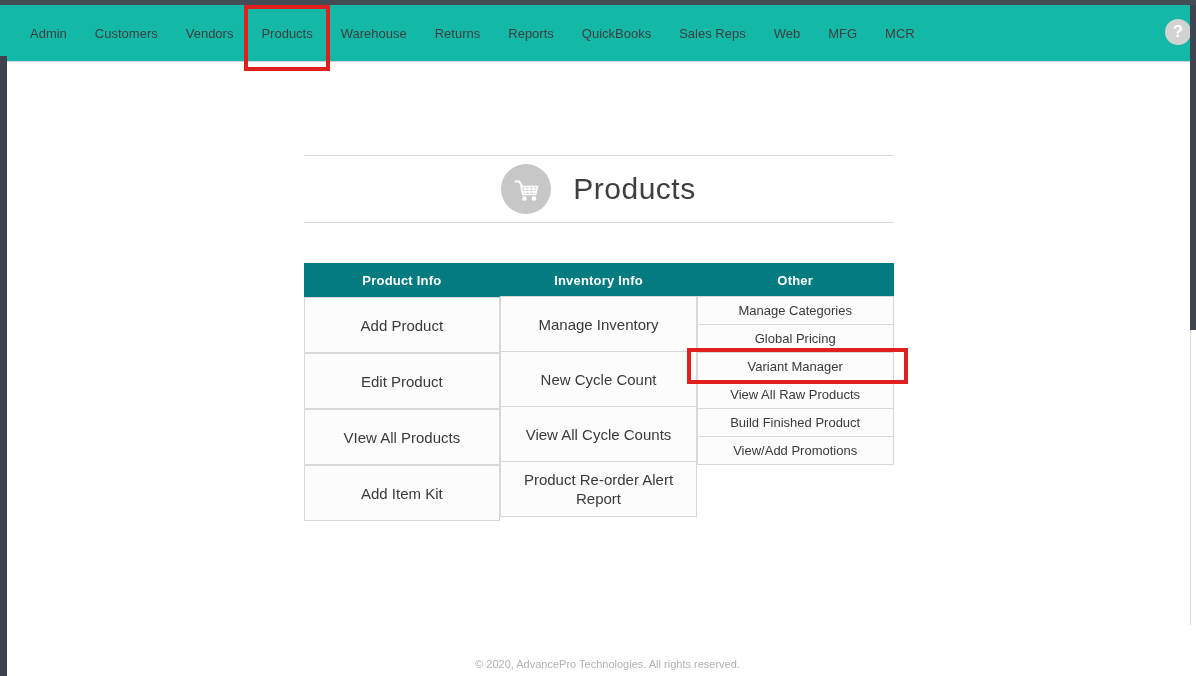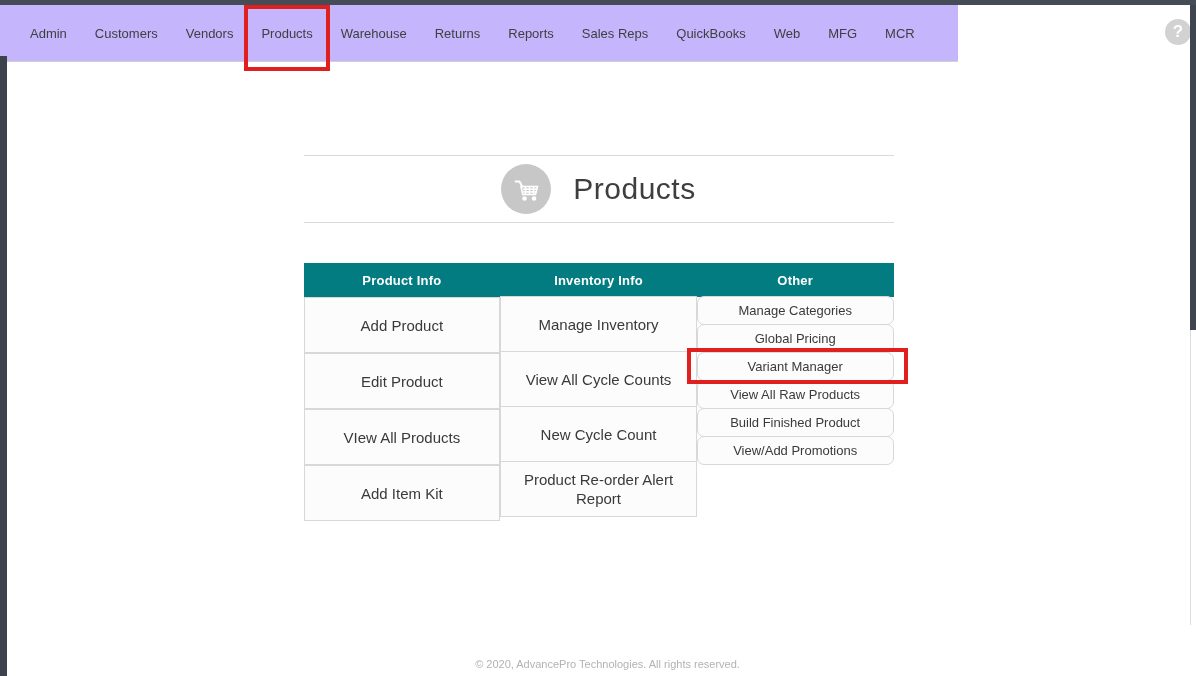--- a/index.html
+++ b/index.html
@@ -12,21 +12,21 @@
 
   
   .topbar{position:absolute; left:0; top:0; width:1196px; height:5px; background:#454c55; z-index:30;}
 
   
   .left-rail{position:absolute; left:0; top:56px; width:7px; height:620px; background:#3d434c; z-index:25;}
   .right-rail{position:absolute; right:0; top:0; width:6px; height:330px; background:#3f454e; z-index:25;}
   .right-line{position:absolute; right:5px; top:330px; width:1px; height:295px; background:#dcdcdc; z-index:25;}
 
   
-  .navbar{position:absolute; left:0; top:5px; width:958px; height:57px; background:#c4b5fd; border-bottom:1px solid #d3d1d0; z-index:10;}
+  .navbar{position:absolute; left:0; top:5px; width:1190px; height:57px; background:#14b8a6; border-bottom:1px solid #d3d1d0; z-index:10;}
   .nav-items{display:flex; gap:28px; padding-left:30px; height:57px;}
   .nav-item{position:relative; display:inline-block; line-height:57px; font-size:13px; color:#3f3f3f; cursor:pointer; white-space:nowrap;}
   .red-box{position:absolute; border:4px solid var(--red); pointer-events:none; z-index:20;}
   .nav-red-box{top:0; height:66px; left:50%; margin-left:-43px; width:86px;}
 
   
   .help{position:absolute; top:19px; right:5px; width:26px; height:26px; border-radius:50%; background:#d2d2d2; color:#fff; font-size:17px; font-weight:bold; display:flex; align-items:center; justify-content:center; z-index:12; cursor:pointer;}
 
   
   .content{position:absolute; left:7px; top:63px; width:1183px; height:613px; background:#fff; z-index:5;}
@@ -35,21 +35,21 @@
   .titlebar{height:68px; border-top:1px solid #dadada; border-bottom:1px solid #dadada; display:flex; align-items:center; justify-content:center; gap:22px;}
   .cart-circle{width:50px; height:50px; border-radius:50%; background:#c7c7c7; display:flex; align-items:center; justify-content:center; flex:0 0 auto;}
   .page-title{font-size:30px; color:#3e3e3e; letter-spacing:0.5px;}
 
   .menu-columns{display:flex; justify-content:space-between; margin-top:40px; align-items:flex-start;}
   .col{width:208px;}
   .col-header{height:34px; background:var(--teal); color:#fff; font-size:13px; font-weight:bold; display:flex; align-items:center; justify-content:center; letter-spacing:0.2px;}
   .cell{position:relative; background:#fcfcfc; border:1px solid #d8d8d8; margin-top:-1px; display:flex; align-items:center; justify-content:center; text-align:center; color:#3a3a3a; cursor:pointer; padding:0 14px; line-height:19px;}
   .col:first-child .cell{margin-top:0;}
   .col-wide .cell{height:56px; font-size:15px;}
-  .col-narrow .cell{height:29px; font-size:13px; line-height:15px;border-radius:7px;}
+  .col-narrow .cell{height:29px; font-size:13px; line-height:15px;}
   .vm-red-box{left:-11px; right:-15px; top:-5px; bottom:-4px;}
 
   .footer{position:absolute; left:25px; right:6px; bottom:6px; text-align:center; font-size:11px; color:#b5b2b0; z-index:6;}
 </style>
 </head>
 <body>
 
 <div class="screen">
   <div class="topbar"></div>
   <div class="left-rail"></div>
@@ -58,22 +58,22 @@
 
   <div class="navbar">
     <div class="nav-items" id="nav-items">
         <span class="nav-item"><span>Admin</span></span>
         <span class="nav-item"><span>Customers</span></span>
         <span class="nav-item"><span>Vendors</span></span>
         <span class="nav-item"><span>Products</span><div class="red-box nav-red-box"></div></span>
         <span class="nav-item"><span>Warehouse</span></span>
         <span class="nav-item"><span>Returns</span></span>
         <span class="nav-item"><span>Reports</span></span>
+        <span class="nav-item"><span>QuickBooks</span></span>
         <span class="nav-item"><span>Sales Reps</span></span>
-        <span class="nav-item"><span>QuickBooks</span></span>
         <span class="nav-item"><span>Web</span></span>
         <span class="nav-item"><span>MFG</span></span>
         <span class="nav-item"><span>MCR</span></span>
       </div>
   </div>
 
   <div class="help">
     <span>?</span>
   </div>
 
@@ -115,24 +115,24 @@
             <div class="cell">
               <span>Add Item Kit</span>
             </div>
           </div>
           <div class="col col-wide">
             <div class="col-header">Inventory Info</div>
             <div class="cell">
               <span>Manage Inventory</span>
             </div>
             <div class="cell">
-              <span>View All Cycle Counts</span>
+              <span>New Cycle Count</span>
             </div>
             <div class="cell">
-              <span>New Cycle Count</span>
+              <span>View All Cycle Counts</span>
             </div>
             <div class="cell">
               <span>Product  Re-order Alert Report</span>
             </div>
           </div>
           <div class="col col-narrow">
             <div class="col-header">Other</div>
             <div class="cell">
               <span>Manage Categories</span>
             </div>

